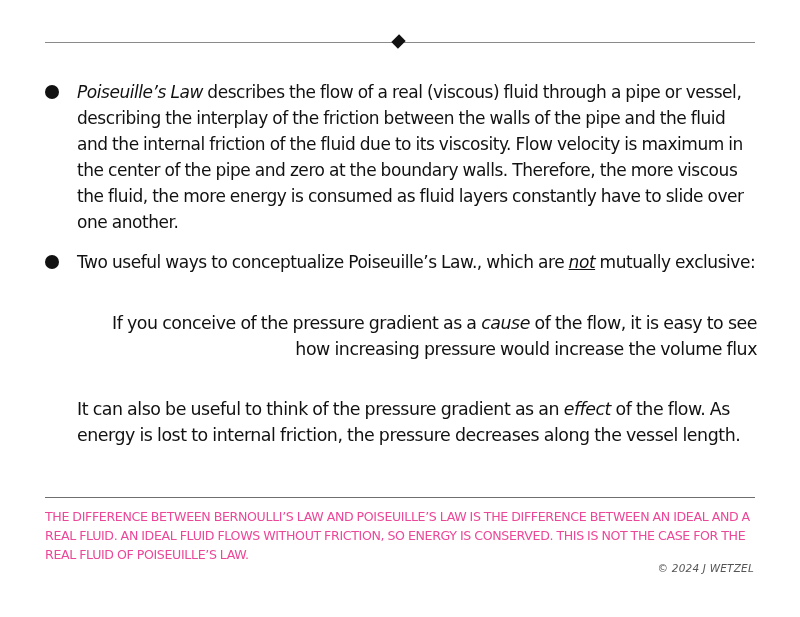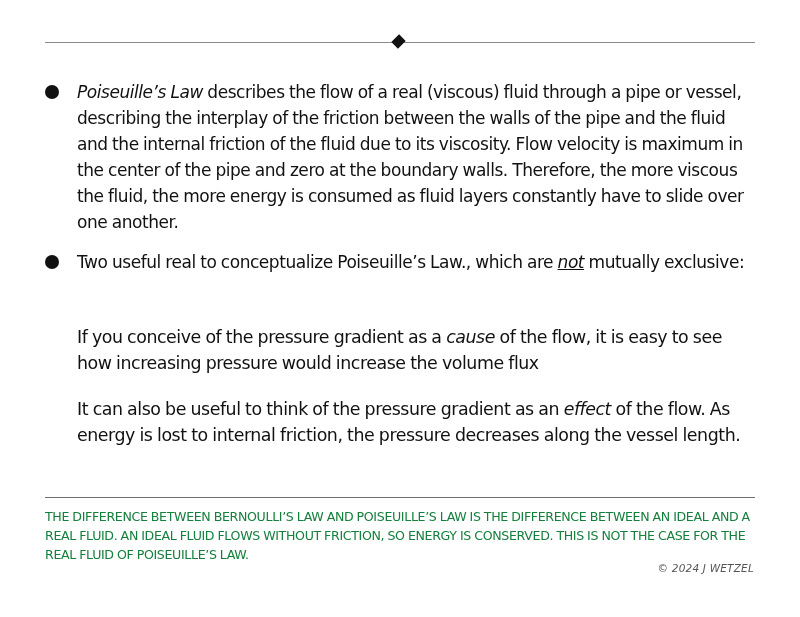--- a/index.html
+++ b/index.html
@@ -74,21 +74,21 @@
     }
     .footer-note {
       position: absolute;
       left: 45px;
       top: 507px;
       width: 712px;
       font-size: 12.6px;
       line-height: 19px;
       letter-spacing: -0.35px;
       word-spacing: -0.4px;
-      color: #15803d;
+      color: #ec4899;
     }
     .copyright {
       position: absolute;
       right: 46px;
       top: 562px;
       font-size: 10.5px;
       font-style: italic;
       color: #555555;
       letter-spacing: 0.2px;
     }
@@ -99,24 +99,24 @@
 <div class="top-rule"></div>
 <div class="diamond"></div>
 
 <div class="bullet-block" style="top:79px;">
   <div class="bullet-dot" style="top:6px;"></div>
   <div class="para"><em>Poiseuille’s Law</em><span> describes the flow of a real (viscous) fluid through a pipe or vessel, describing the interplay of the friction between the walls of the pipe and the fluid and the internal friction of the fluid due to its viscosity.  Flow velocity is maximum in the center of the pipe and zero at the boundary walls. Therefore, the more viscous the fluid, the more energy is consumed as fluid layers constantly have to slide over one another.</span></div>
 </div>
 
 <div class="bullet-block" style="top:249px;">
   <div class="bullet-dot" style="top:6px;"></div>
-  <div class="para"><span>Two useful real to conceptualize Poiseuille’s Law., which are </span><u>not</u><span> mutually exclusive:</span></div>
+  <div class="para"><span>Two useful ways to conceptualize Poiseuille’s Law., which are </span><u>not</u><span> mutually exclusive:</span></div>
 </div>
 
-<div class="sub-para" style="top:324px;"><span>If you conceive of the pressure gradient as a </span><em>cause</em><span> of the flow, it is easy to see how increasing pressure would increase the volume flux</span></div>
+<div class="sub-para" style="top:310px;text-align:right;"><span>If you conceive of the pressure gradient as a </span><em>cause</em><span> of the flow, it is easy to see how increasing pressure would increase the volume flux</span></div>
 
 <div class="sub-para" style="top:380px;margin-top:16px;"><span>It can also be useful to think of the pressure gradient as an </span><em>effect</em><span> of the flow. As energy is lost to internal friction, the pressure decreases along the vessel length.</span></div>
 
 <div class="bottom-rule"></div>
 
 <div class="footer-note">THE DIFFERENCE BETWEEN BERNOULLI’S LAW AND POISEUILLE’S LAW IS THE DIFFERENCE BETWEEN AN IDEAL AND A REAL FLUID.  AN IDEAL FLUID FLOWS WITHOUT FRICTION, SO  ENERGY IS CONSERVED.  THIS IS NOT THE CASE FOR THE REAL FLUID OF POISEUILLE’S LAW.</div>
 
 <div class="copyright">© 2024 J WETZEL</div>
 
 </body></html>

